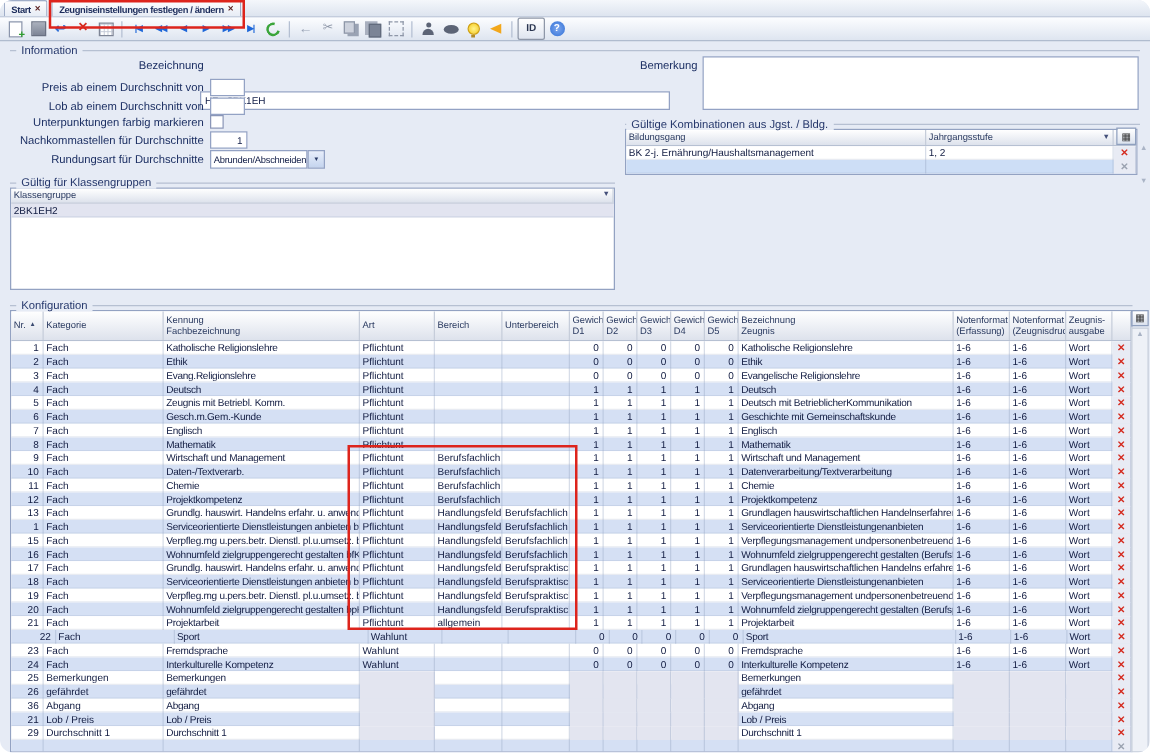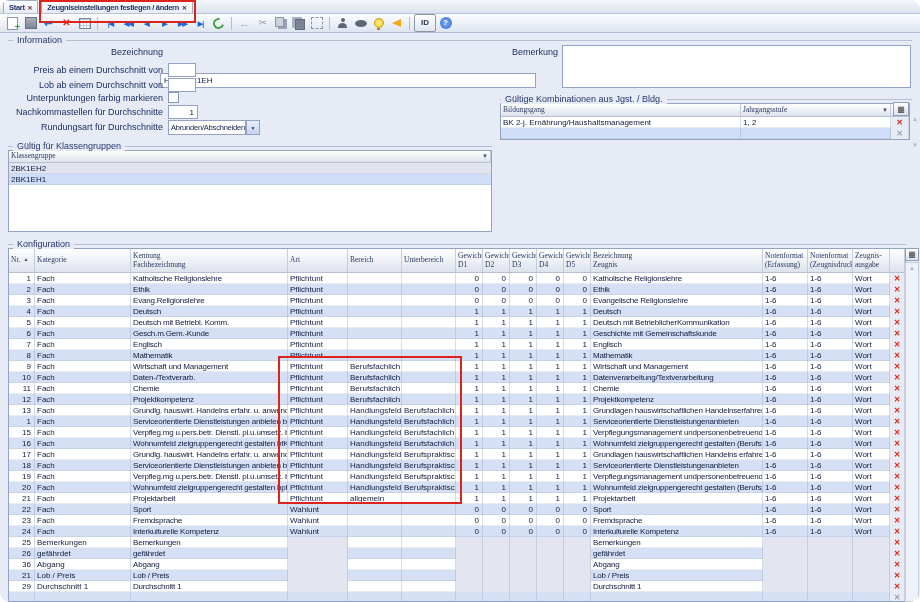--- a/index.html
+++ b/index.html
@@ -66,21 +66,21 @@
     color:#101c46;box-sizing:border-box;padding:0 2px;display:flex;align-items:center;white-space:nowrap;overflow:hidden;}
   .combo-btn{position:absolute;background:linear-gradient(#e8eefb,#c4d4ee);border:1px solid #93a2c4;
     box-sizing:border-box;display:flex;align-items:center;justify-content:center;font-size:5px;color:#2a3a66;}
   textarea.tb{resize:none;}
 
   
   .grid{position:absolute;border:1px solid #93a2c2;background:#fff;box-sizing:border-box;overflow:hidden;}
   .ghead{background:linear-gradient(#ffffff,#dde2ec);border-bottom:1px solid #b6c0d2;display:flex;
     color:#2a3a60;box-sizing:border-box;}
   .hc{border-right:1px solid #c6cdda;padding:1px 2px;box-sizing:border-box;display:flex;align-items:center;
-    white-space:pre-line;line-height:8.5px;font-size:7.5px;overflow:hidden;font-family:Liberation Serif, serif;}
+    white-space:pre-line;line-height:8.5px;font-size:7.5px;overflow:hidden;}
   .sort{font-size:5px;margin-left:3px;color:#3a4a70;}
   .filt{font-size:6px;margin-left:auto;color:#44507a;}
   .gr{display:flex;height:11px;box-shadow:inset 0 -1px 0 rgba(150,165,195,.22);}
   .gr.white{background:#fff;}
   .gr.blue{background:#d5e0f4;}
   .gr.lav{background:#e2e4f0;}
   .gr.sel{background:#cddef6;}
   .gc{height:11px;line-height:11px;font-size:8px;white-space:nowrap;overflow:hidden;
     padding:0 2px;box-sizing:border-box;border-right:1px solid rgba(150,165,195,.38);color:#101a40;}
   .gc.num{text-align:right;padding-right:3px;}
@@ -264,23 +264,20 @@
     <span>▼</span>
   </div>
 
   <div class="grid" style="left:8px;top:150px;width:484px;height:82px;">
     <div class="ghead" style="height:12px;" id="klassen-head">
         <div class="hc" style="width: 482px;">Klassengruppe<span class="filt">▼</span></div>
       </div>
     <div id="klassen-body">
         <div class="gr lav">
           <div class="gc" style="width: 482px; border-right: none;">2BK1EH2</div>
-        </div>
-        <div class="gr sel">
-          <div class="gc" style="width: 482px; border-right: none;">2BK1EH1</div>
         </div>
       </div>
   </div>
 
   <div class="grid" style="left:8px;top:248px;width:898px;height:354px;">
     <div class="ghead" style="height:24px;" id="konfig-head">
         <div class="hc" style="width: 26px;"><span>Nr.</span><span class="sort">▲</span></div>
         <div class="hc" style="width: 96px;"><span>Kategorie</span></div>
         <div class="hc" style="width: 157px;"><span>Kennung
 Fachbezeichnung</span></div>
@@ -376,21 +373,21 @@
           <div class="gc num" style="width: 27px;">1</div>
           <div class="gc tight" style="width: 172px;">Deutsch</div>
           <div class="gc" style="width: 45px;">1-6</div>
           <div class="gc" style="width: 45px;">1-6</div>
           <div class="gc" style="width: 37px;">Wort</div>
           <div class="gc delx" style="width: 15px;">✕</div>
         </div>
         <div class="gr white">
           <div class="gc num" style="width: 26px;">5</div>
           <div class="gc" style="width: 96px;">Fach</div>
-          <div class="gc tight" style="width: 157px;">Deutsch mit Betriebl. Komm.</div>
+          <div class="gc tight" style="width: 157px;">Zeugnis mit Betriebl. Komm.</div>
           <div class="gc" style="width: 60px;">Pflichtunt</div>
           <div class="gc" style="width: 54px;"></div>
           <div class="gc" style="width: 54px;"></div>
           <div class="gc num" style="width: 27px;">1</div>
           <div class="gc num" style="width: 27px;">1</div>
           <div class="gc num" style="width: 27px;">1</div>
           <div class="gc num" style="width: 27px;">1</div>
           <div class="gc num" style="width: 27px;">1</div>
           <div class="gc tight" style="width: 172px;">Deutsch mit BetrieblicherKommunikation</div>
           <div class="gc" style="width: 45px;">1-6</div>
@@ -680,21 +677,21 @@
           <div class="gc num" style="width: 27px;">1</div>
           <div class="gc num" style="width: 27px;">1</div>
           <div class="gc num" style="width: 27px;">1</div>
           <div class="gc tight" style="width: 172px;">Projektarbeit</div>
           <div class="gc" style="width: 45px;">1-6</div>
           <div class="gc" style="width: 45px;">1-6</div>
           <div class="gc" style="width: 37px;">Wort</div>
           <div class="gc delx" style="width: 15px;">✕</div>
         </div>
         <div class="gr blue">
-          <div class="gc num" style="width: 26px;">22</div>
+          <div class="gc num" style="width: 36px;">22</div>
           <div class="gc" style="width: 96px;">Fach</div>
           <div class="gc tight" style="width: 157px;">Sport</div>
           <div class="gc" style="width: 60px;">Wahlunt</div>
           <div class="gc" style="width: 54px;"></div>
           <div class="gc" style="width: 54px;"></div>
           <div class="gc num" style="width: 27px;">0</div>
           <div class="gc num" style="width: 27px;">0</div>
           <div class="gc num" style="width: 27px;">0</div>
           <div class="gc num" style="width: 27px;">0</div>
           <div class="gc num" style="width: 27px;">0</div>

